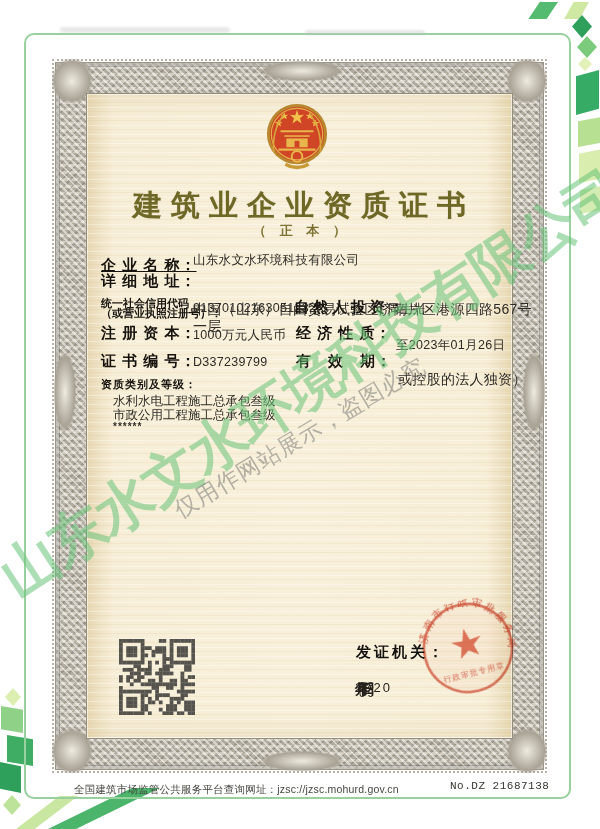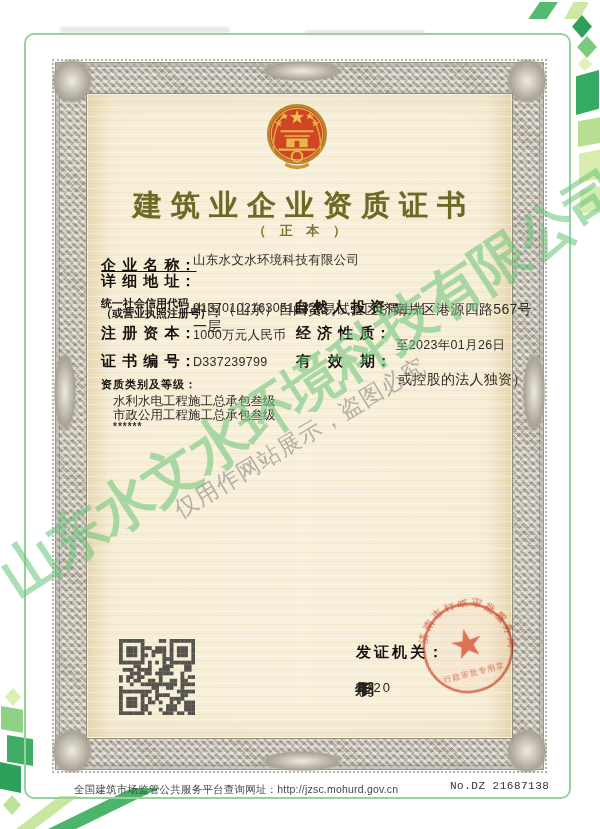--- a/index.html
+++ b/index.html
@@ -448,18 +448,18 @@
         <circle cx="48" cy="48" r="44" fill="rgba(232,122,92,.05)" stroke="rgba(211,82,60,.75)" stroke-width="2.5"></circle>
         <text font-size="10.5" fill="rgba(211,82,60,.88)" letter-spacing="2.5">
           <textPath href="#sealArc" startOffset="28">济南市行政审批服务局</textPath>
         </text>
         <path d="M48,28 L51.8,40.2 L63.2,39.1 L54.2,46 L57.4,57 L48,50.5 L38.6,57 L41.8,46 L32.8,39.1 L44.2,40.2 Z" fill="rgba(222,100,75,.85)"></path>
         <text x="48" y="76" text-anchor="middle" font-size="8" letter-spacing="1" fill="rgba(211,82,60,.75)">行政审批专用章</text>
       </svg>
     </div>
   </div>
 
-  <div class="footer-query">全国建筑市场监管公共服务平台查询网址：http://jzsc.mohurd.gov.cn</div>
+  <div class="footer-query">全国建筑市场监管公共服务平台查询网址：jzsc://jzsc.mohurd.gov.cn</div>
   <div class="footer-serial">No.DZ 21687138</div>
 
   <div class="wm-green">山东水文水环境科技有限公司</div>
   <div class="wm-gray">仅用作网站展示，盗图必究</div>
 </div>
 
 </body></html>

